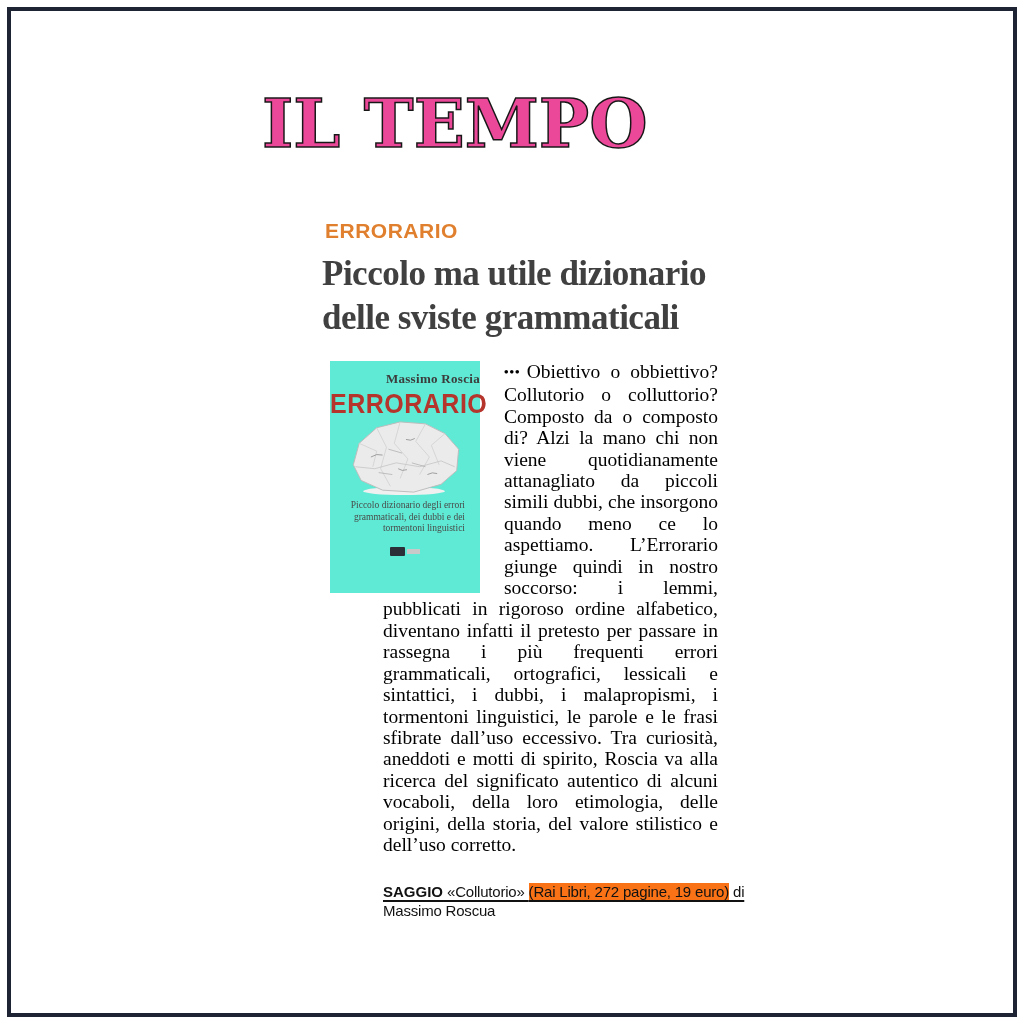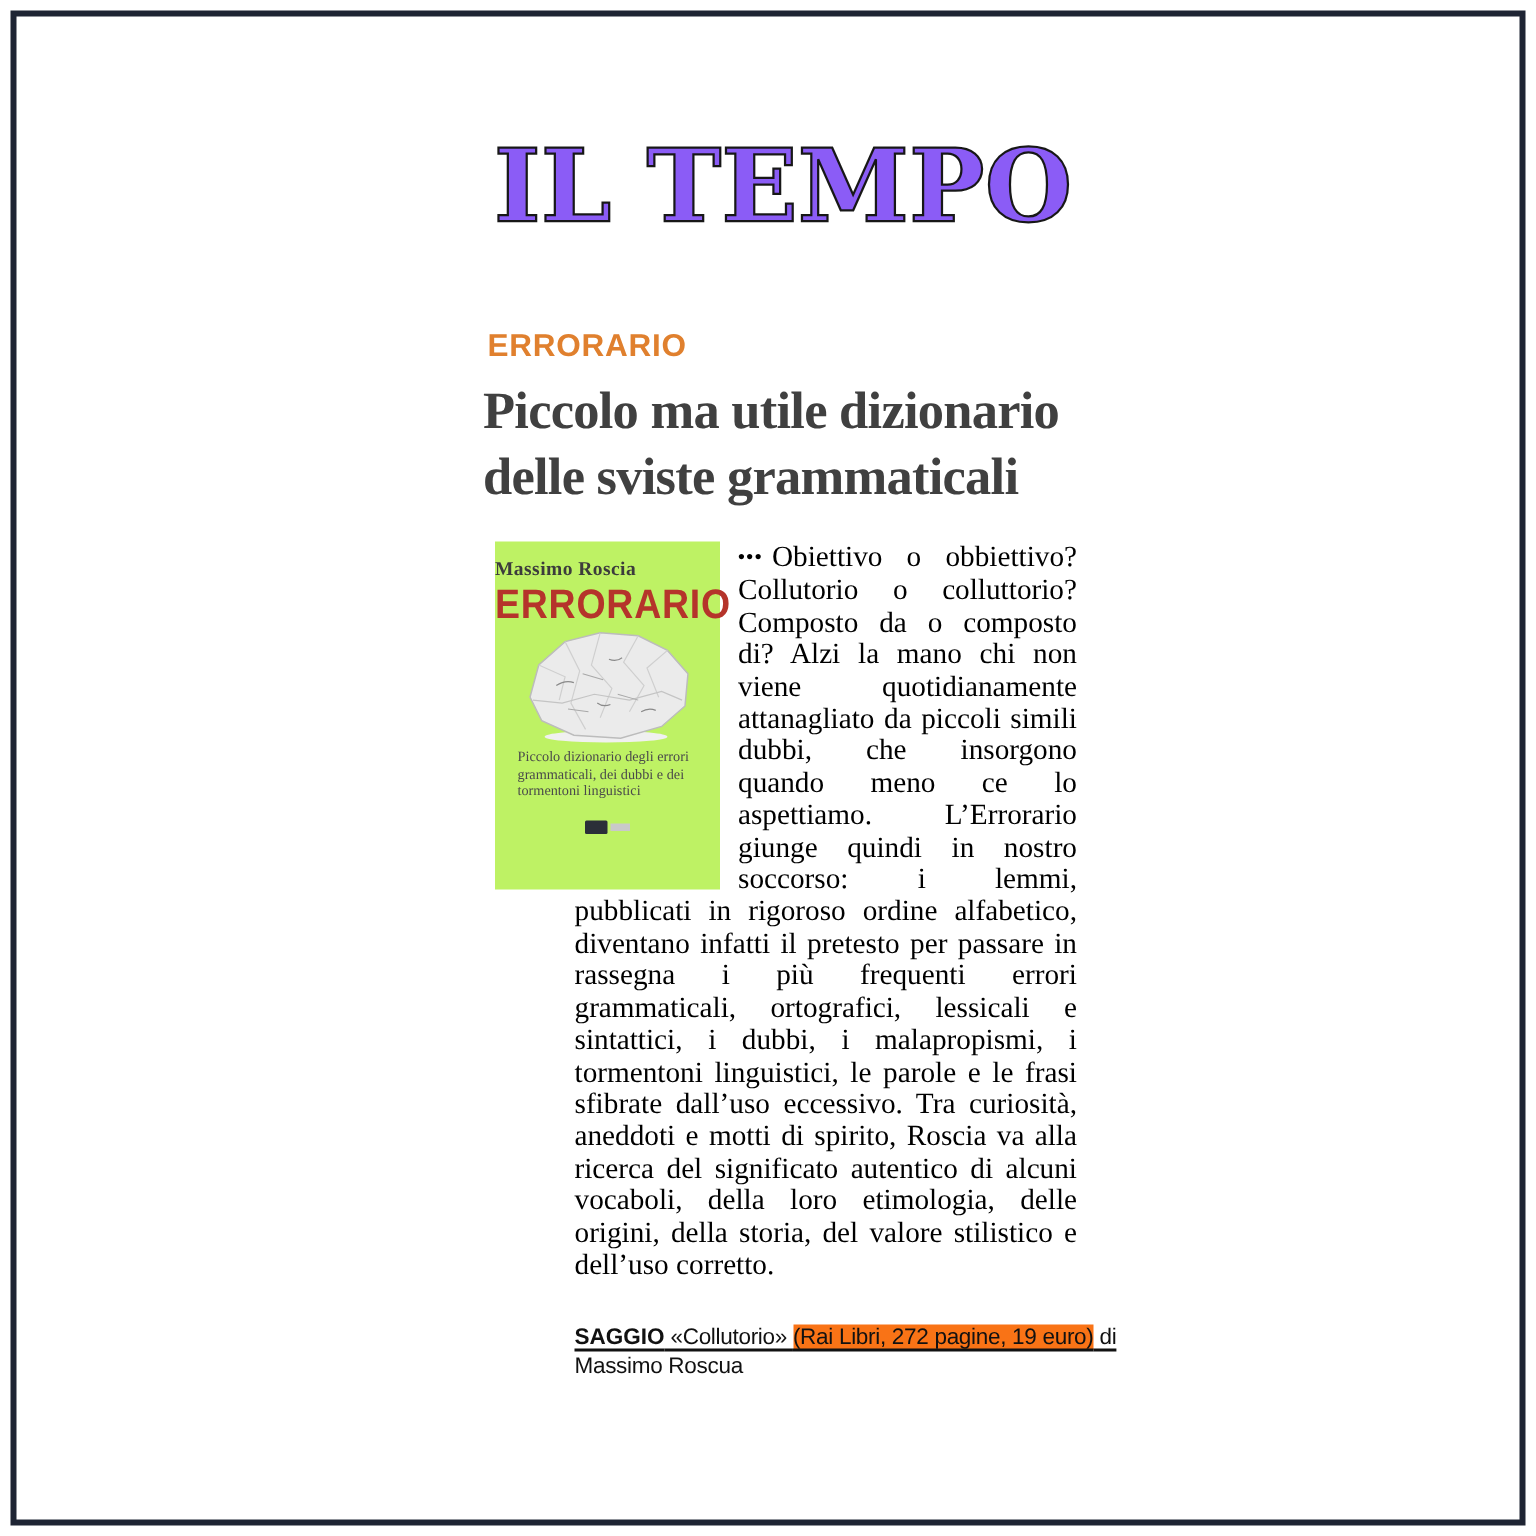--- a/index.html
+++ b/index.html
@@ -4,38 +4,38 @@
 <style>
   * { margin:0; padding:0; box-sizing:border-box; }
   html,body { width:1024px; height:1024px; background:#ffffff; overflow:hidden;
               font-family:"Liberation Serif", serif; }
   .page { position:relative; width:1024px; height:1024px; background:#fff; }
 
   
   .frame { position:absolute; inset:7px; border:4px solid #1e2433; pointer-events:none; }
 
   
-  .masthead { position:absolute; top:86px; left:262px; width:520px; text-align:center;
+  .masthead { position:absolute; top:86px; left:262px; width:520px; text-align:left;
               font-family:"DejaVu Serif", serif; font-weight:700; font-size:67px; line-height:76px;
-              color:#8b5cf6; letter-spacing:0px; -webkit-text-stroke:1.5px #171717; }
+              color:#ec4899; letter-spacing:0px; -webkit-text-stroke:1.5px #171717; }
 
   
   .kicker { position:absolute; top:219px; left:325px;
             font-family:"Liberation Sans", sans-serif; font-weight:700; font-size:21px;
             color:#e0802e; letter-spacing:0.5px; }
 
   
   .headline { position:absolute; top:252px; left:322px; width:404px;
               font-family:"Liberation Serif", serif; font-weight:700;
               font-size:35px; line-height:44px; letter-spacing:-0.5px; color:#404040; }
 
   
   .bodywrap { position:absolute; top:361px; left:383px; width:335px; }
-  .cover { float:left; width:150px; height:232px; margin:0 12px 2px -53px;
-           text-align:left; background:#bef264; padding-top:10px; }
+  .cover { float:left; width:150px; height:232px; margin:0 24px 2px -53px;
+           text-align:right; background:#5eead4; padding-top:10px; }
   .cover-author { font-family:"Liberation Serif", serif; font-weight:700; font-size:13px;
                   color:#3c3c3c; letter-spacing:0.3px; }
   .cover-title  { margin-top:2px; font-family:"Liberation Sans", sans-serif; font-weight:700;
                   font-size:25px; line-height:26px; color:#b5342b; letter-spacing:0.5px;
                   transform:scaleY(1.1); transform-origin:center top; }
   .ball { display:block; width:126px; height:78px; margin:3px auto 0; }
   .cover-subtitle { width:120px; margin:4px auto 0; font-family:"Liberation Serif", serif;
                     font-size:9.5px; line-height:11.5px; color:#4a4a4a; }
   .cover-logo { margin:12px auto 0; display:flex; align-items:center; justify-content:center; gap:2px; }
   .logo-dark  { width:15px; height:9px; background:#2b2f38; border-radius:1px; }

